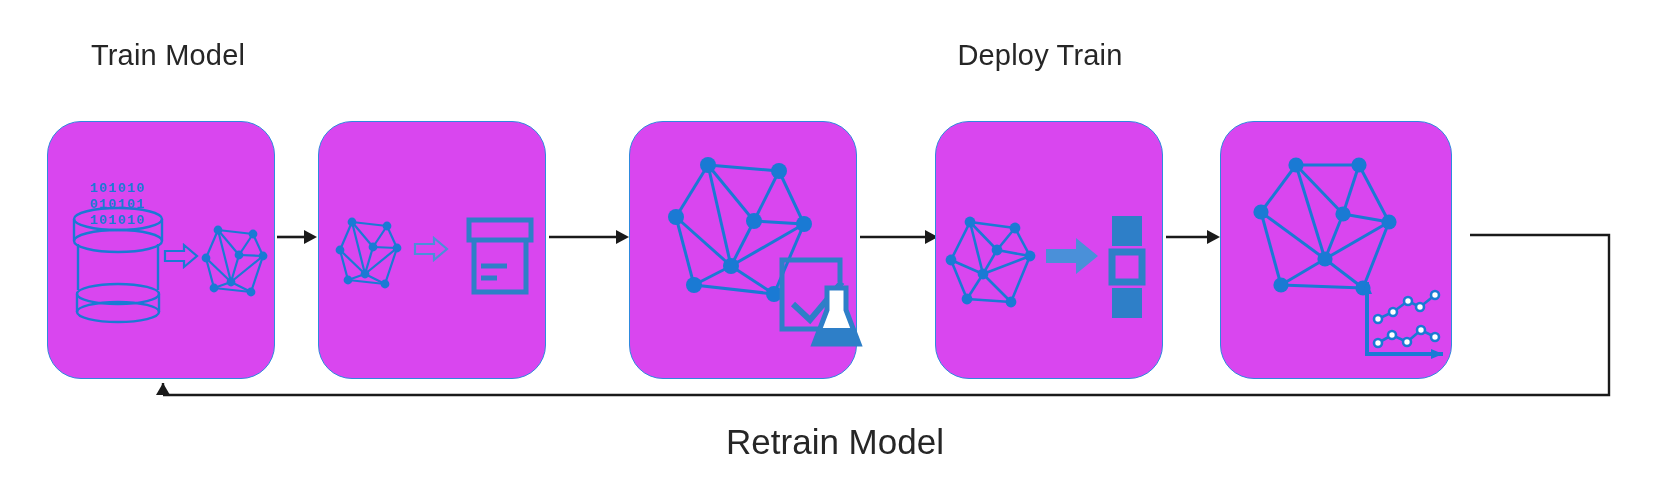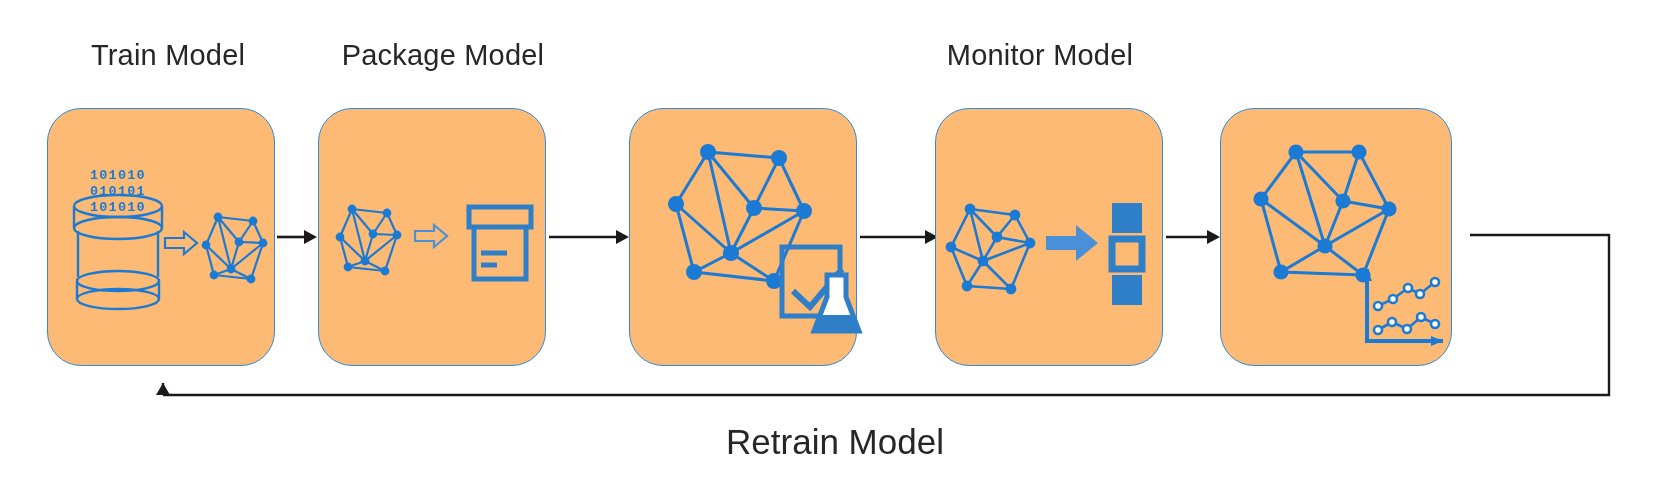--- a/index.html
+++ b/index.html
@@ -28,26 +28,26 @@
     text-align: center;
     font-size: 29px;
     font-weight: 300;
     color: #262626;
     letter-spacing: 0.2px;
     line-height: 34px;
     white-space: nowrap;
   }
   .card {
     position: absolute;
-    top: 88px;
+    top: 101px;
     width: 228px;
     height: 258px;
     border: 1.6px solid #2e8ade;
     border-radius: 34px;
-    background: #fdba74;
+    background: #d946ef;
     box-sizing: border-box;
   }
   .card-svg {
     position: absolute;
     left: 0; top: 0;
     width: 228px;
     height: 258px;
     overflow: visible;
   }
   .flow-arrow {
@@ -74,22 +74,21 @@
     height: 230px;
     overflow: visible;
   }
 </style>
 </head>
 <body>
 
 <div id="diagram-root">
 
   <div class="stage-title" style="left:38px;">Train Model</div>
-  <div class="stage-title" style="left:313px;">Package Model</div>
-  <div class="stage-title" style="left:910px;">Monitor Model</div>
+  <div class="stage-title" style="left:910px;">Deploy Train</div>
 
   <div class="card" style="left:47px;">
     <svg class="card-svg" viewBox="0 0 228 258">
 
       <g fill="#1a7ad4" font-family="Liberation Mono, monospace" font-size="13.5" font-weight="bold" letter-spacing="1.2">
         <text x="42" y="70">101010</text>
         <text x="42" y="86">010101</text>
         <text x="42" y="102">101010</text>
       </g>
 

